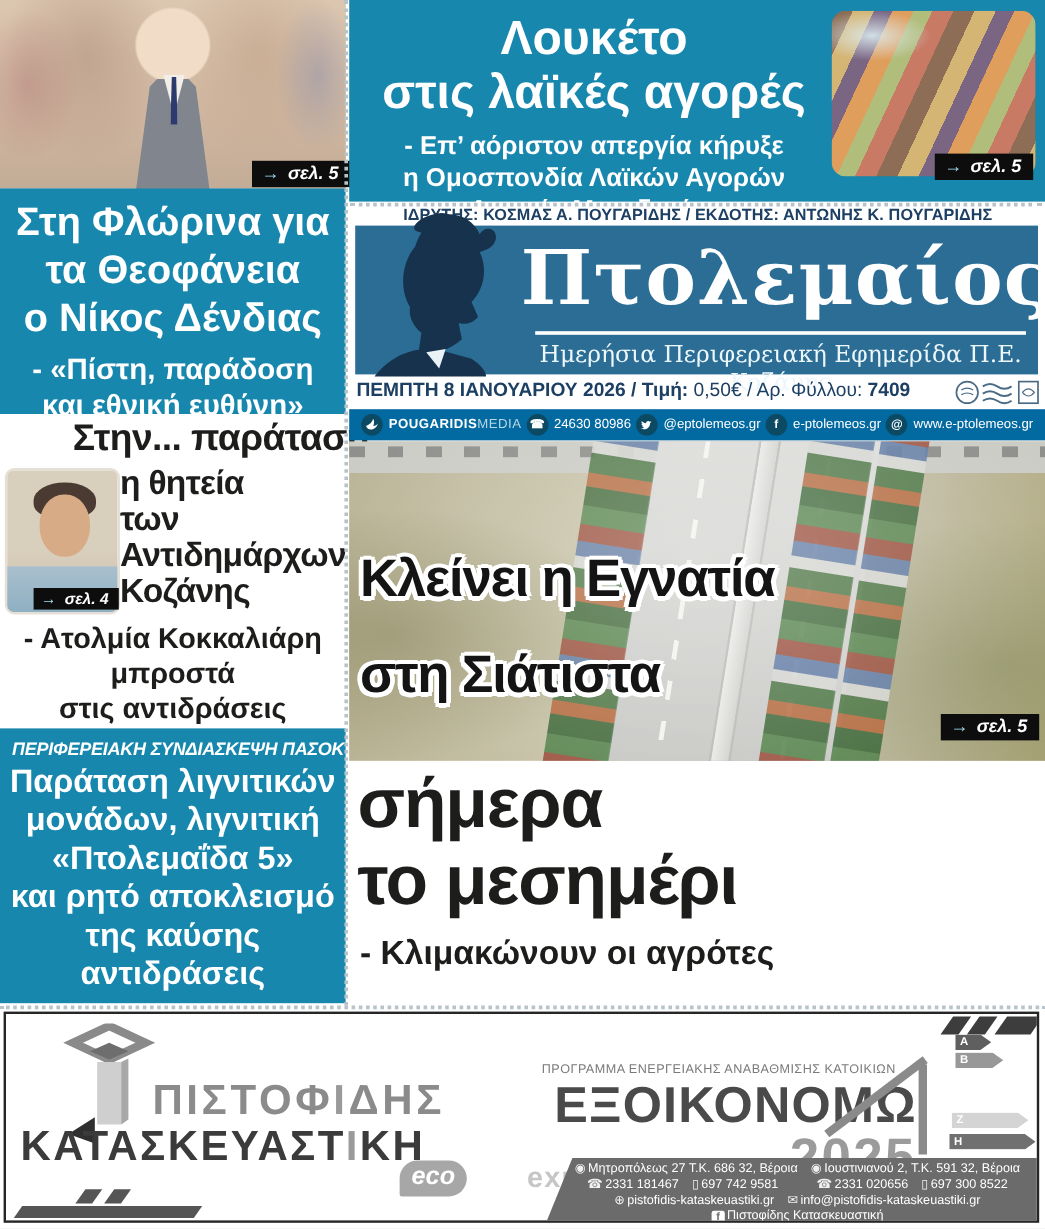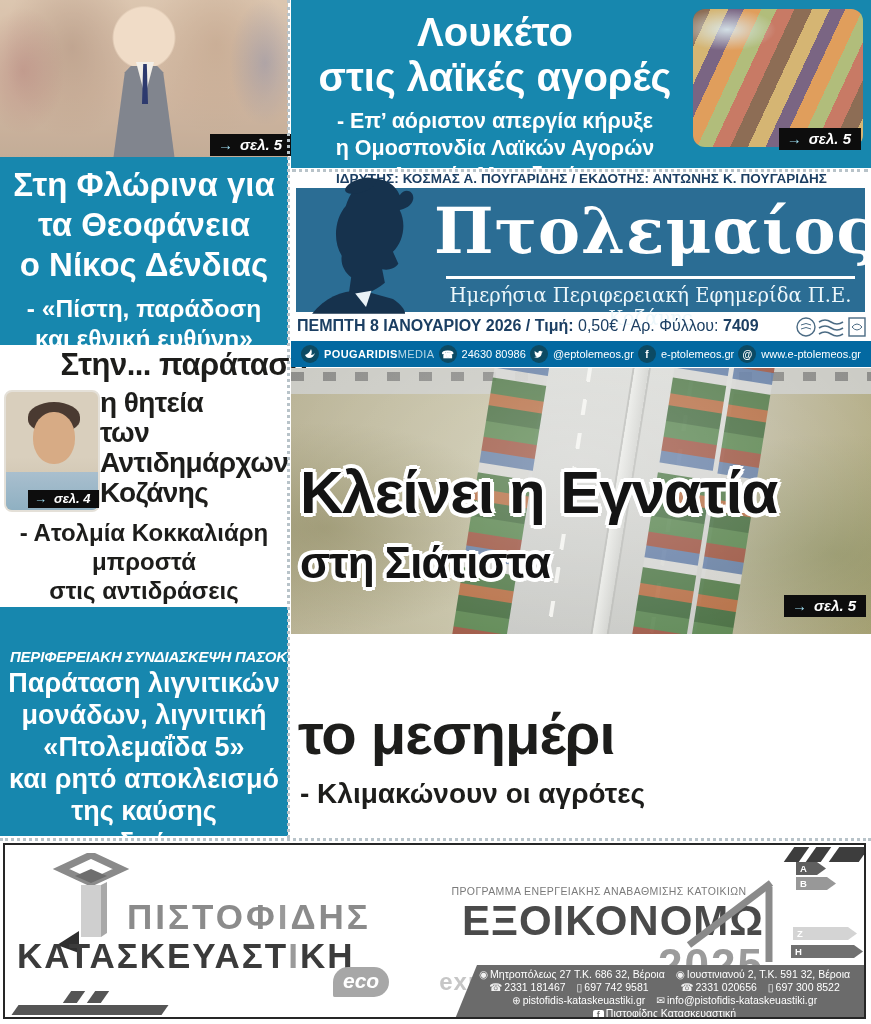--- a/index.html
+++ b/index.html
@@ -81,21 +81,21 @@
   .florina-t{font-weight:700;font-size:33px;line-height:40px;text-align:center;}
   .florina-s{font-weight:700;font-size:24.5px;line-height:30px;text-align:center;}
 
   .blackhead{color:#1d1d1b;font-weight:800;}
   .paratasi-l1{left:0;top:347px;width:288px;font-size:31px;text-align:center;letter-spacing:-.5px;margin-left:40px;}
   .paratasi-rest{left:100px;top:388px;width:188px;font-size:28px;line-height:30px;letter-spacing:-.6px;}
   .paratasi-sub{left:0;top:518px;width:288px;font-size:24px;line-height:29px;font-weight:700;
                 color:#1d1d1b;text-align:center;}
 
   .pasok{left:0;top:607px;width:288px;height:229px;padding:0;}
-  .pasok-k{font-size:15px;font-weight:700;font-style:italic;text-align:left;padding:9px 0 2px 10px;letter-spacing:-.2px;margin-top:32px;}
+  .pasok-k{font-size:15px;font-weight:700;font-style:italic;text-align:left;padding:9px 0 2px 10px;letter-spacing:-.2px;}
   .pasok-t{font-size:27px;line-height:32px;font-weight:700;text-align:center;}
 
   
   .founders{left:292px;top:171px;width:579px;text-align:center;color:#1c3f63;
             font-weight:700;font-size:13.5px;letter-spacing:.1px;}
   .masthead{left:296px;top:188px;width:569px;height:124px;background:#2b6d94;}
   .mast-title{position:absolute;left:138px;top:6px;color:#fff;font-family:"DejaVu Serif",serif;
               font-weight:700;font-size:63px;letter-spacing:1px;}
   .mast-sub{position:absolute;left:150px;right:10px;top:88px;border-top:3px solid #fff;
             padding-top:5px;color:#ecf7fb;font-family:"DejaVu Serif",serif;font-size:19.5px;text-align:center;}
@@ -110,21 +110,21 @@
   .strip-item{display:flex;align-items:center;gap:5px;color:#fff;font-size:11px;}
   .cicon{width:18px;height:18px;border-radius:50%;background:#0c4a63;color:#fff;display:flex;
          align-items:center;justify-content:center;font-size:10px;font-weight:700;flex:0 0 auto;}
   .brand-b{font-weight:700;letter-spacing:.4px;}
   .brand-l{color:#b9d8e5;font-weight:400;letter-spacing:.4px;}
 
   
   .outline{color:#141414;font-weight:800;letter-spacing:-1px;
     text-shadow:-3px -3px 0 #fff,3px -3px 0 #fff,-3px 3px 0 #fff,3px 3px 0 #fff,
                  0 -4px 0 #fff,0 4px 0 #fff,-4px 0 0 #fff,4px 0 0 #fff;}
-  .mh1{left:300px;top:458px;font-size:60px;}
+  .mh1{left:300px;top:458px;font-size:44px;}
   .mh2{left:300px;top:538px;font-size:44px;text-align:center;}
   .mh3{left:298px;top:636px;font-size:58px;color:#1d1d1b;font-weight:800;letter-spacing:-1px;}
   .mh4{left:298px;top:700px;font-size:58px;color:#1d1d1b;font-weight:800;letter-spacing:-1px;}
   .mh-sub{left:300px;top:778px;font-size:28px;color:#1d1d1b;font-weight:700;}
 
   
   .ad{left:3px;top:843px;width:863px;height:176px;background:#fff;border:2px solid #262626;
       box-sizing:border-box;overflow:hidden;}
   .ad .rel{position:absolute;}
   .co-top{left:122px;top:52px;font-size:35px;font-weight:700;color:#8b8b8b;letter-spacing:3px;}
@@ -284,20 +284,21 @@
     <div class="tline r1"></div>
     <div class="tline r2"></div>
     <div class="haze"></div>
   </div>
   <div class="abs outline mh1">Κλείνει η Εγνατία</div>
   <div class="abs outline mh2">στη Σιάτιστα</div>
   <div class="abs tag" style="left:784px;top:595px;">
     <span class="arr">→</span>
     <span>σελ. 5</span>
   </div>
+  <div class="abs mh3">σήμερα</div>
   <div class="abs mh4">το μεσημέρι</div>
   <div class="abs mh-sub">- Κλιμακώνουν οι αγρότες</div>
 
   <div class="abs vsep" style="left:287px;top:0;height:838px;"></div>
   <div class="abs hsep" style="left:292px;top:169px;width:576px;"></div>
   <div class="abs hsep" style="left:0;top:838px;width:871px;"></div>
 
   <div class="abs ad">
     <svg class="rel" style="left:38px;top:8px;" width="96" height="104" viewBox="0 0 96 104">
       <polygon points="48,2 78,16 48,30 18,16" fill="none" stroke="#8a8a8a" stroke-width="7"></polygon>

